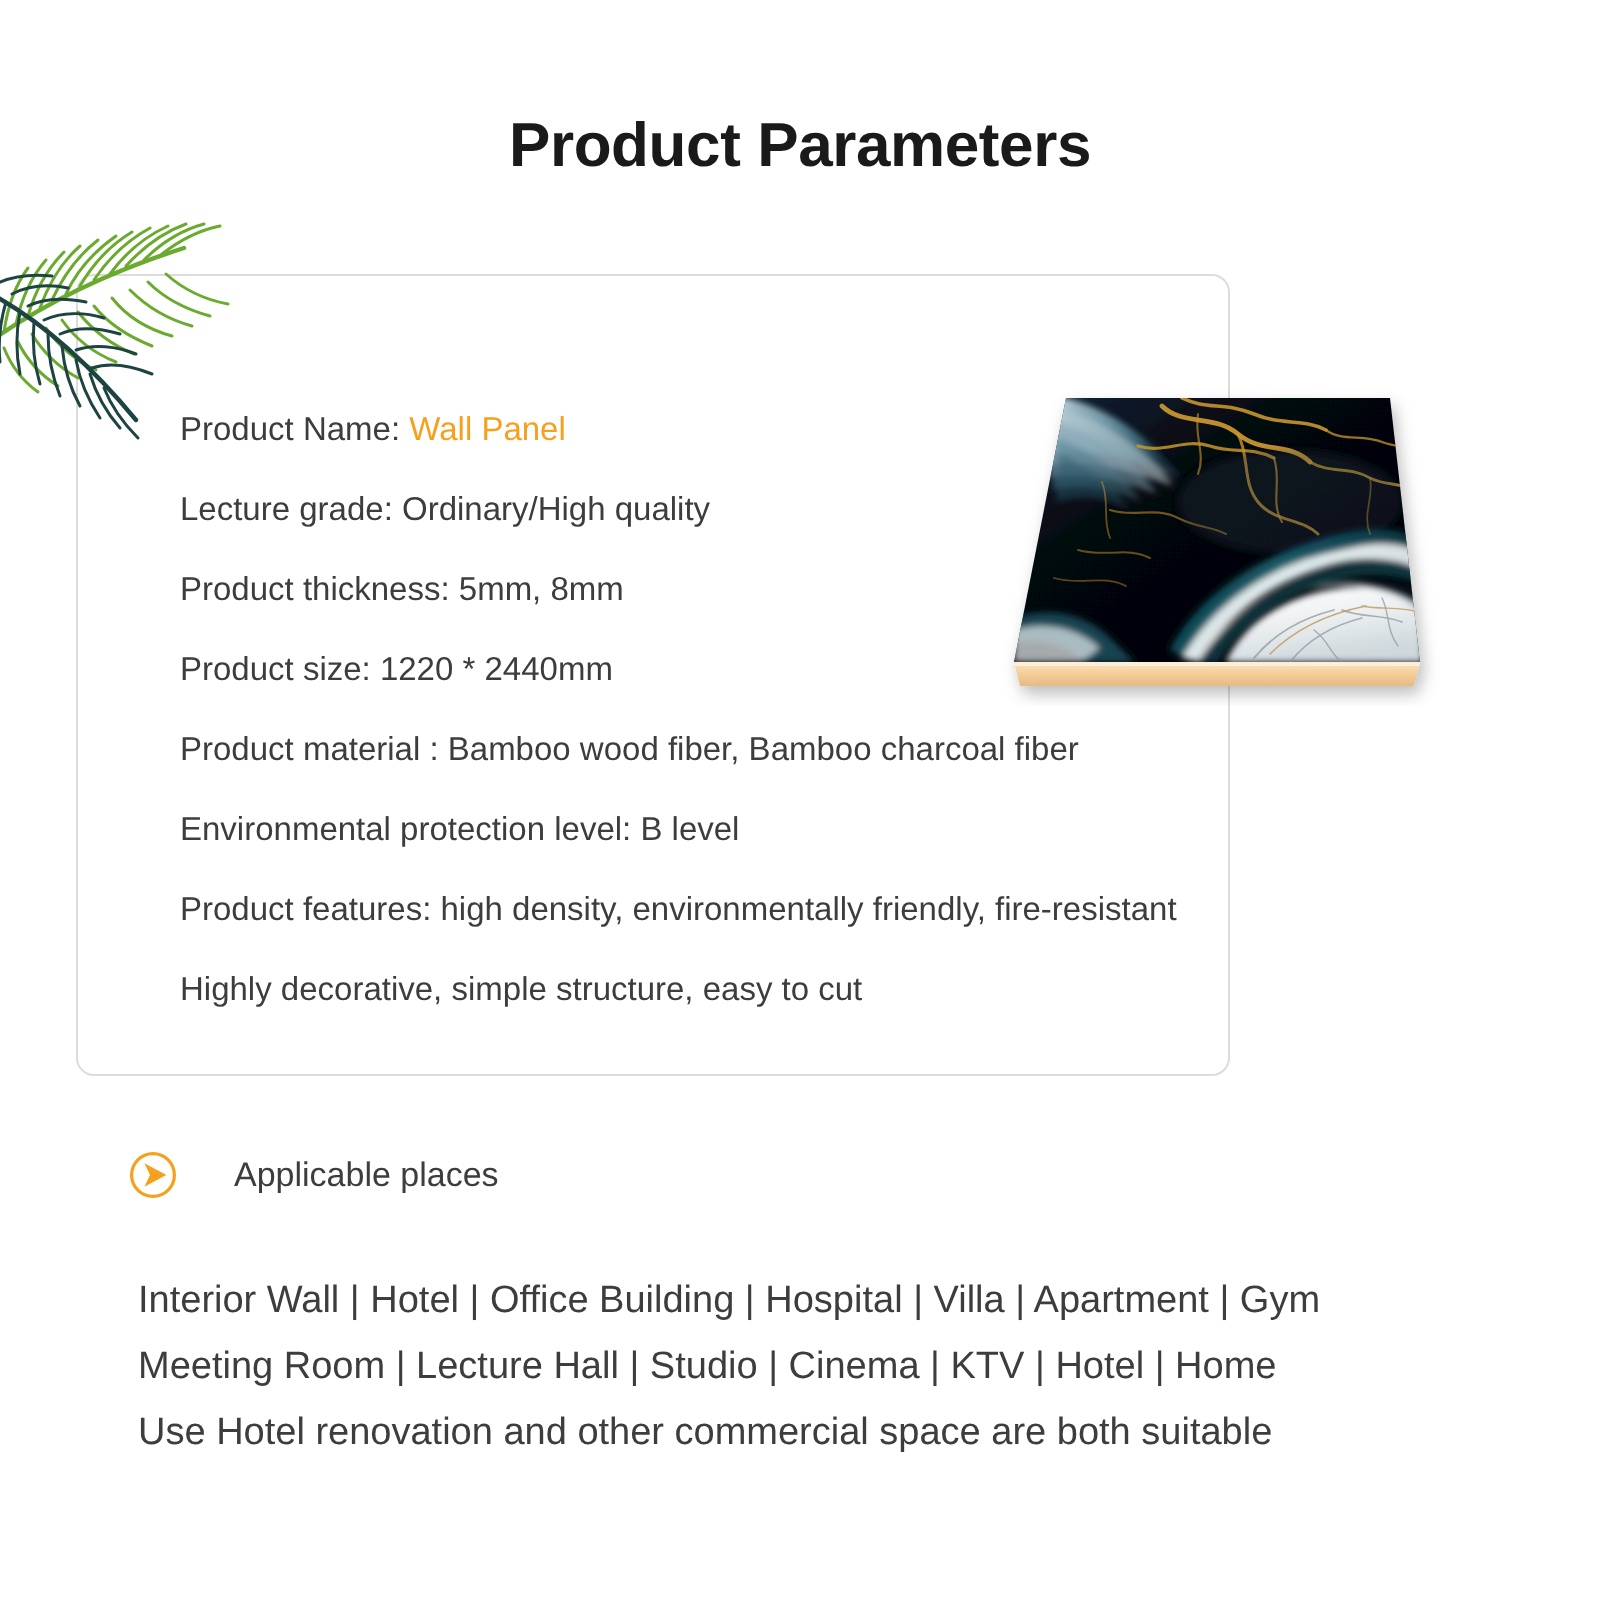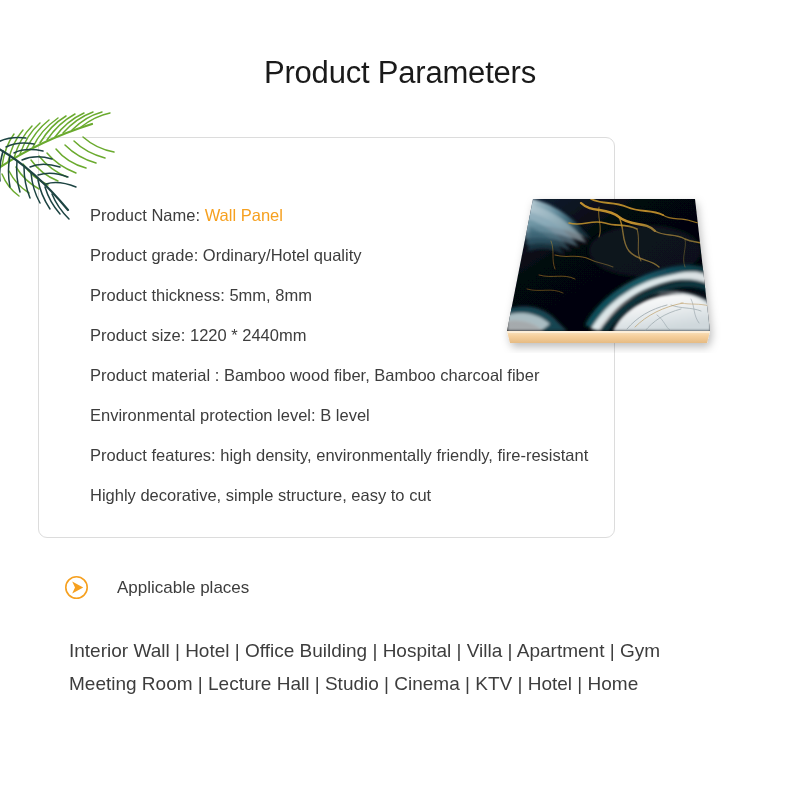--- a/index.html
+++ b/index.html
@@ -18,21 +18,21 @@
   }
 
   
   .page-title {
     position: absolute;
     top: 55px;
     left: 0;
     width: 800px;
     text-align: center;
     font-size: 31px;
-    font-weight: normal;
+    font-weight: bold;
     color: #1a1a1a;
     letter-spacing: -0.2px;
   }
 
   
   .spec-card {
     position: absolute;
     left: 38px;
     top: 137px;
     width: 577px;
@@ -116,21 +116,21 @@
 
 <div class="spec-card">
 
   <div class="spec-list">
 
     <div class="spec-line">
       <span>Product Name:</span>
       <span class="spec-accent">Wall Panel</span>
     </div>
 
-    <div class="spec-line">Product grade: Ordinary/Hotel quality</div>
+    <div class="spec-line">Lecture grade: Ordinary/High quality</div>
 
     <div class="spec-line">Product thickness: 5mm, 8mm</div>
 
     <div class="spec-line">Product size: 1220 * 2440mm</div>
 
     <div class="spec-line">Product material : Bamboo wood fiber, Bamboo charcoal fiber</div>
 
     <div class="spec-line">Environmental protection level: B level</div>
 
     <div class="spec-line">Product features: high density, environmentally friendly, fire-resistant</div>
@@ -325,13 +325,14 @@
       <circle cx="12.5" cy="12.5" r="10.7" fill="none" stroke="#f6a01f" stroke-width="1.6"></circle>
       <path d="M8.2,6.6 L19.2,12.5 L8.2,18.4 L11.0,12.5 Z" fill="#f6a01f"></path>
     </svg>
   </span>
   <span class="places-head-label">Applicable places</span>
 </div>
 
 <div class="places-list">
   <div class="places-line">Interior Wall | Hotel | Office Building | Hospital | Villa | Apartment | Gym</div>
   <div class="places-line">Meeting Room | Lecture Hall | Studio | Cinema | KTV | Hotel | Home</div>
+  <div class="places-line">Use Hotel renovation and other commercial space are both suitable</div>
 </div>
 
 </body></html>

